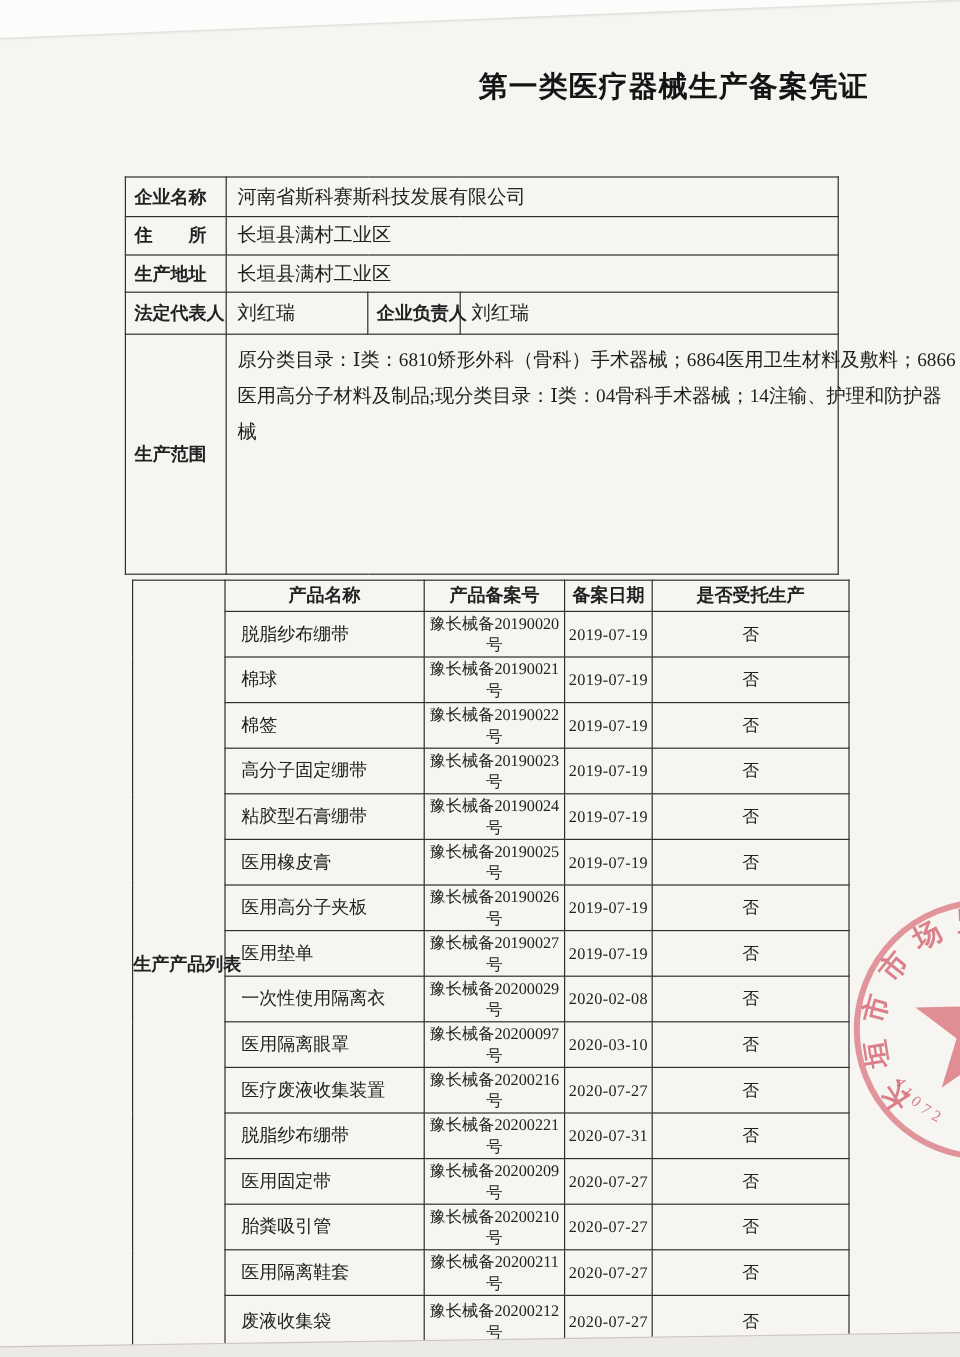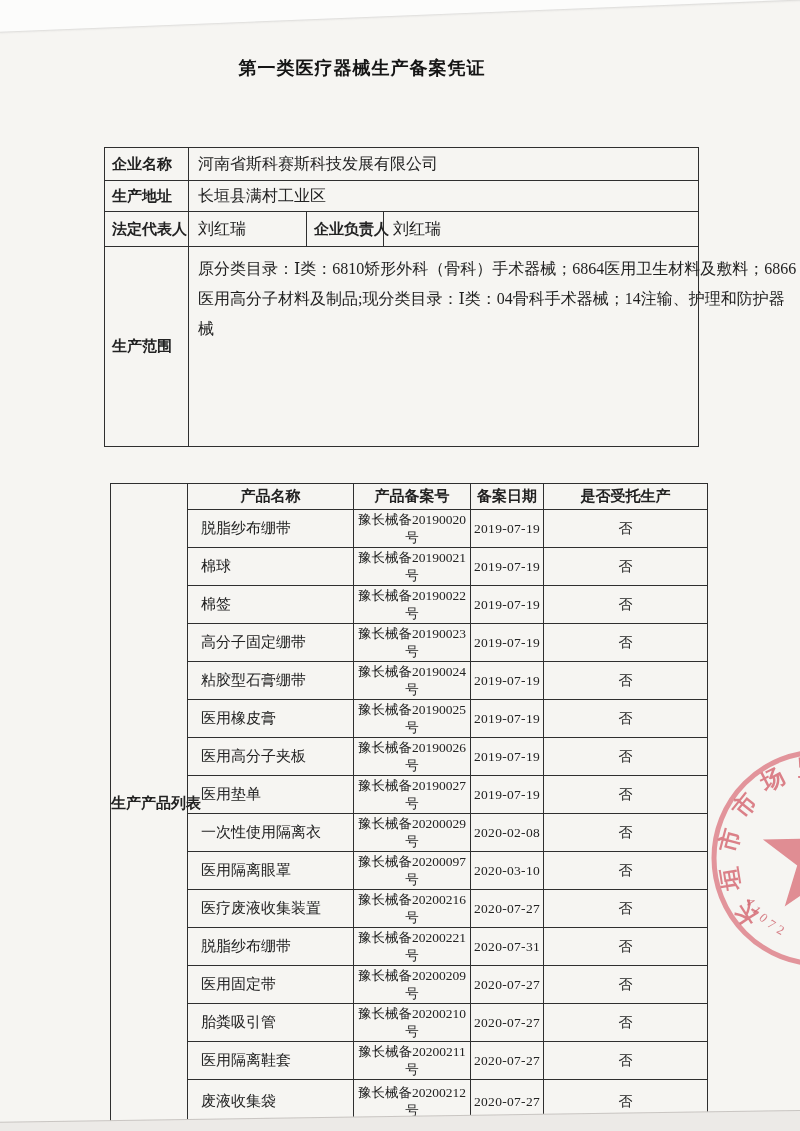--- a/index.html
+++ b/index.html
@@ -5,22 +5,22 @@
   html,body{margin:0;padding:0;}
   body{background:#e8e6e3;font-family:"Liberation Serif","DejaVu Serif",serif;color:#222;}
   .page{position:relative;width:800px;height:1131px;background:#f6f5f2;overflow:hidden;}
 
   
   .top-edge{position:absolute;top:-46px;left:-10px;width:830px;height:78px;background:#fcfcfb;
             transform:rotate(-2.3deg);transform-origin:left top;box-shadow:0 1px 2px rgba(90,90,95,.18);}
   .bottom-shade{position:absolute;top:1122px;left:-10px;width:830px;height:30px;background:#eceae7;
             transform:rotate(-0.85deg);transform-origin:left top;border-top:1px solid rgba(110,105,100,.28);}
 
-  .title{position:absolute;top:56px;left:0;width:724px;text-align:center;
-         font-size:18px;font-weight:700;letter-spacing:1px;color:#151515;}
+  .title{position:absolute;top:56px;left:0;width:724px;text-align:right;
+         font-size:24px;font-weight:700;letter-spacing:1px;color:#151515;}
   .record-line{position:absolute;top:105px;left:293px;font-size:17px;font-weight:700;color:#1b1b1b;white-space:nowrap;}
   .record-line .num{margin-left:12px;font-size:16.5px;}
 
   table{border-collapse:collapse;table-layout:fixed;}
   td,th{border:1.5px solid #2f2f2f;overflow:visible;vertical-align:middle;}
 
   .info-table{position:absolute;left:104px;top:147px;width:594px;}
   .info-table td.label{font-weight:600;font-size:15px;padding:0 0 0 7px;white-space:nowrap;}
   .info-table td.value{font-size:16px;padding:0 0 0 9px;}
   .r1{height:33px}.r2{height:32px}.r3{height:31px}.r4{height:35px}.r5{height:200px}
@@ -55,20 +55,24 @@
     <colgroup>
         <col style="width:84px">
         <col style="width:118px">
         <col style="width:77px">
         <col style="width:315px">
       </colgroup>
     <tbody>
         <tr class="r1">
       <td class="label">企业名称</td>
       <td class="value" colspan="3">河南省斯科赛斯科技发展有限公司</td>
+    </tr>
+    <tr class="r2">
+      <td class="label">住　　所</td>
+      <td class="value" colspan="3">长垣县满村工业区</td>
     </tr>
     <tr class="r3">
       <td class="label">生产地址</td>
       <td class="value" colspan="3">长垣县满村工业区</td>
     </tr>
     <tr class="r4">
       <td class="label">法定代表人</td>
       <td class="value">刘红瑞</td>
       <td class="label">企业负责人</td>
       <td class="value">刘红瑞</td>

